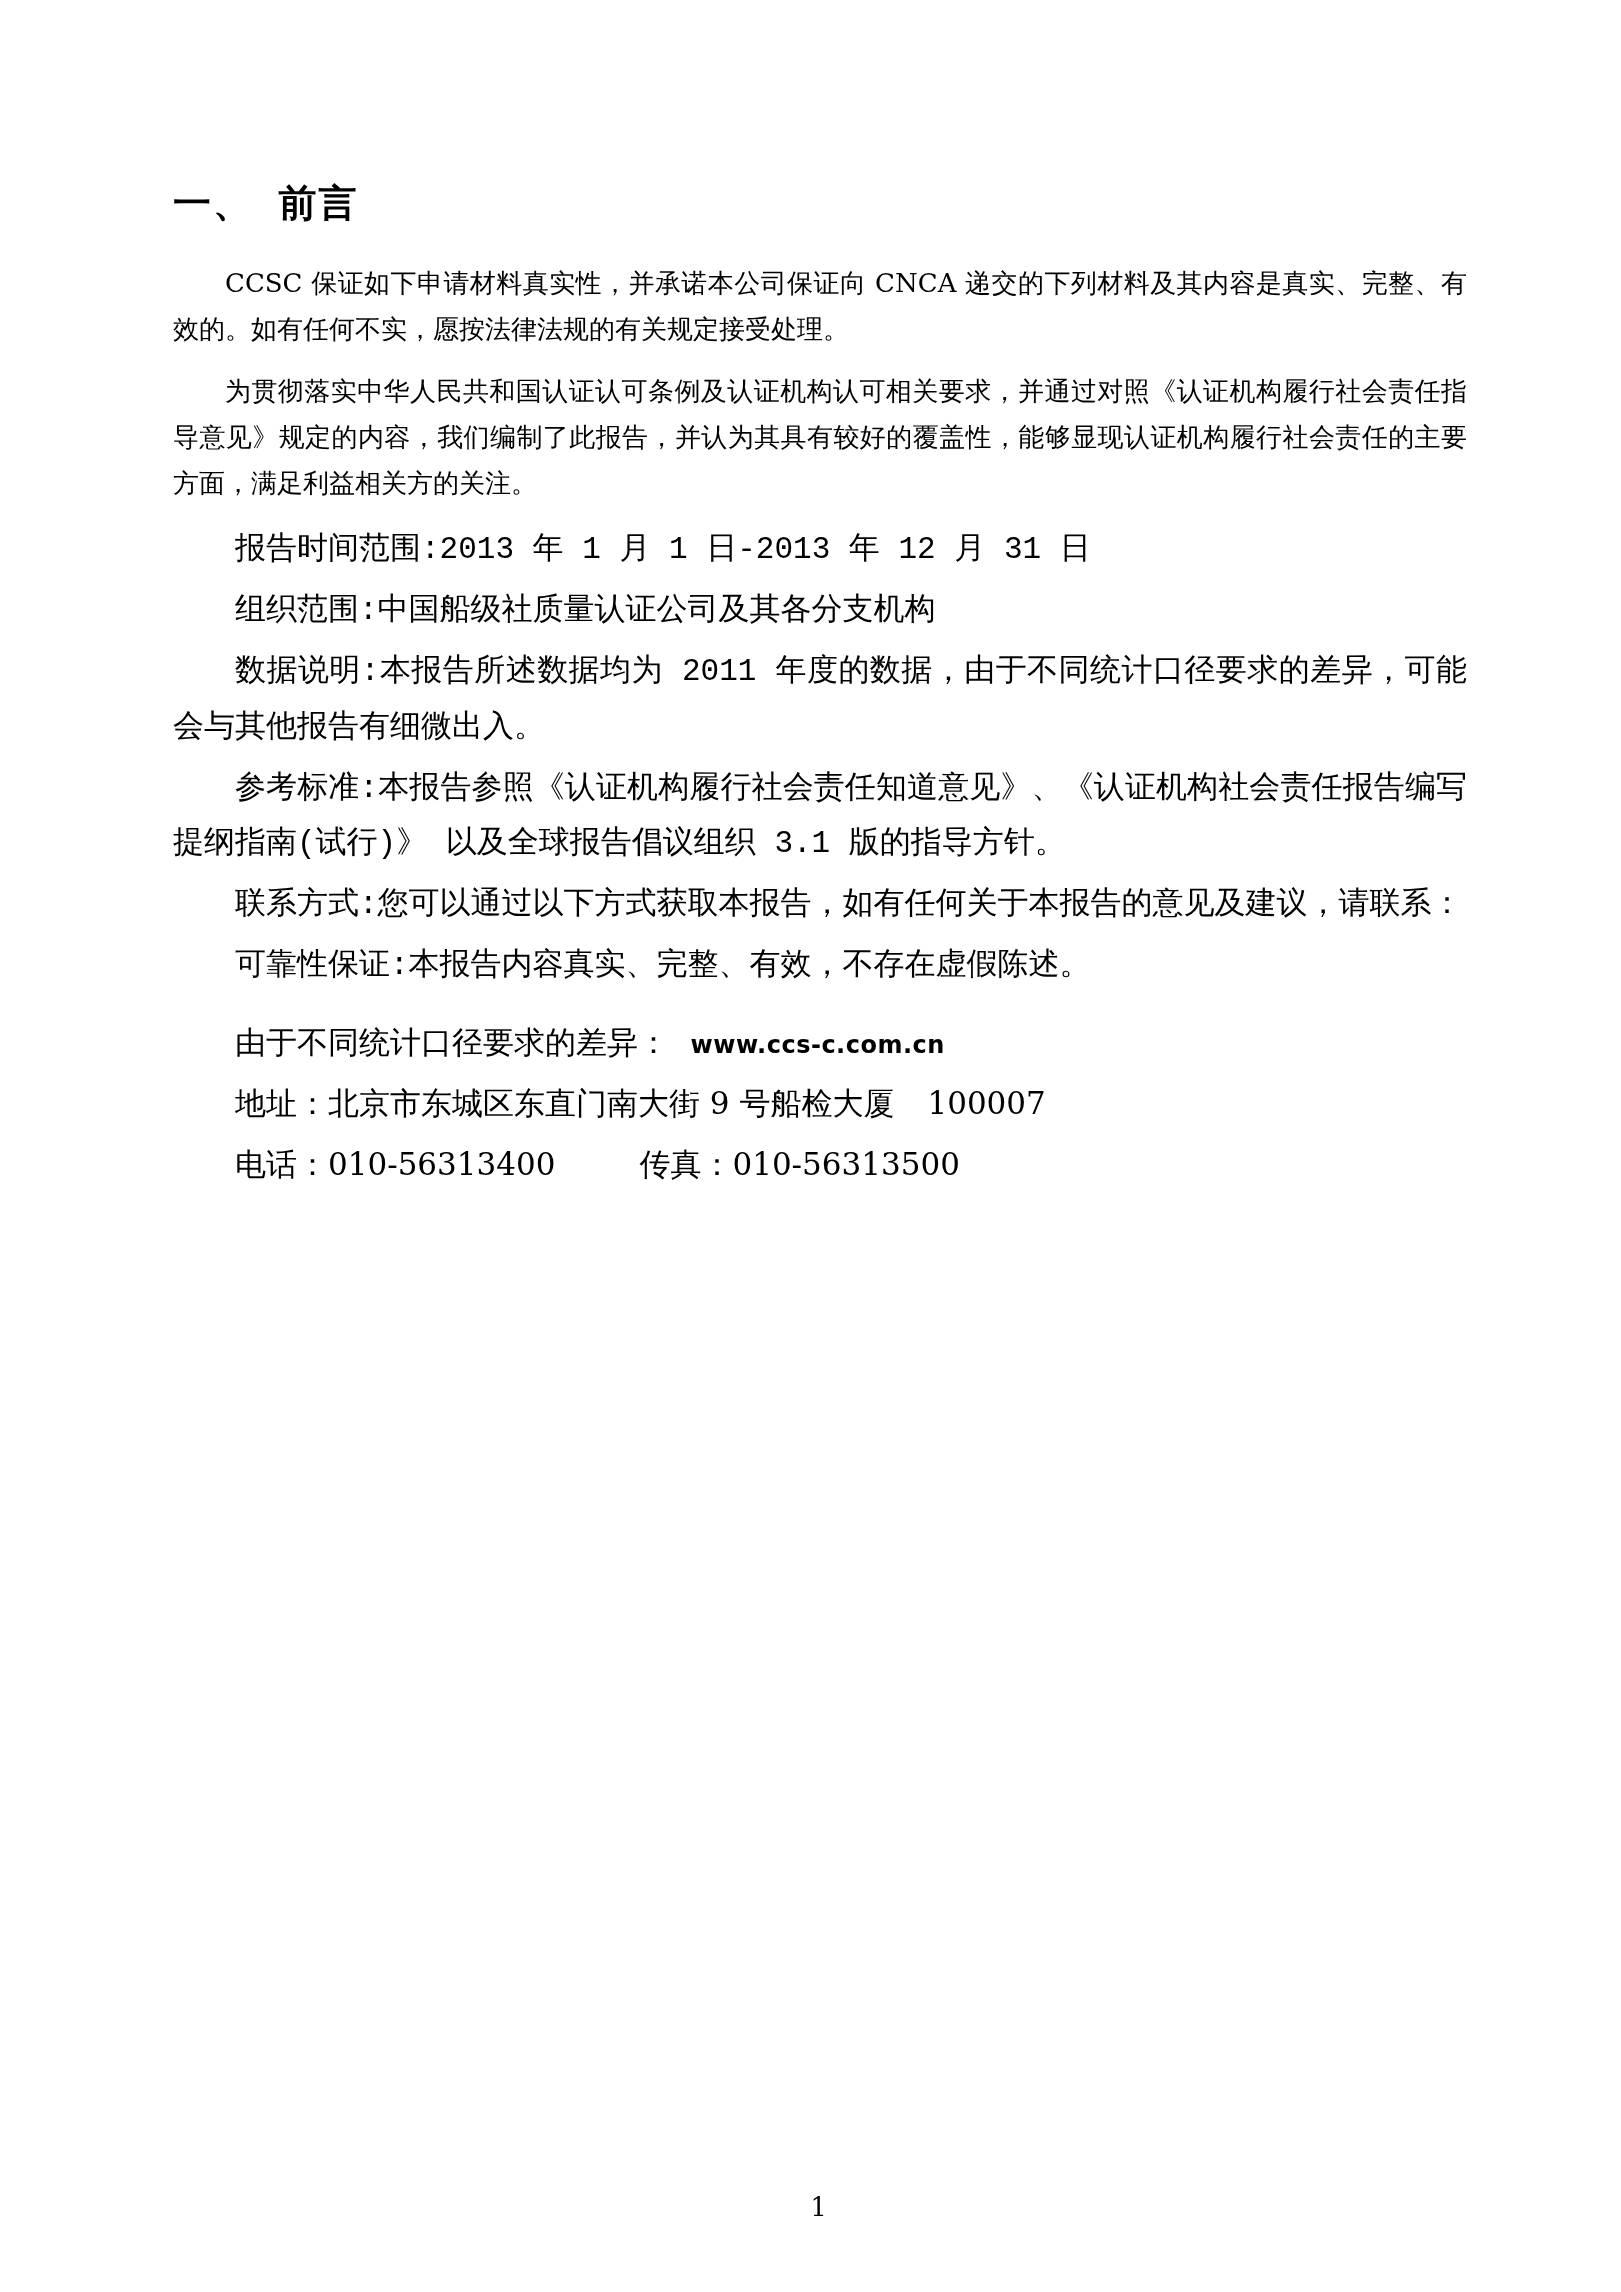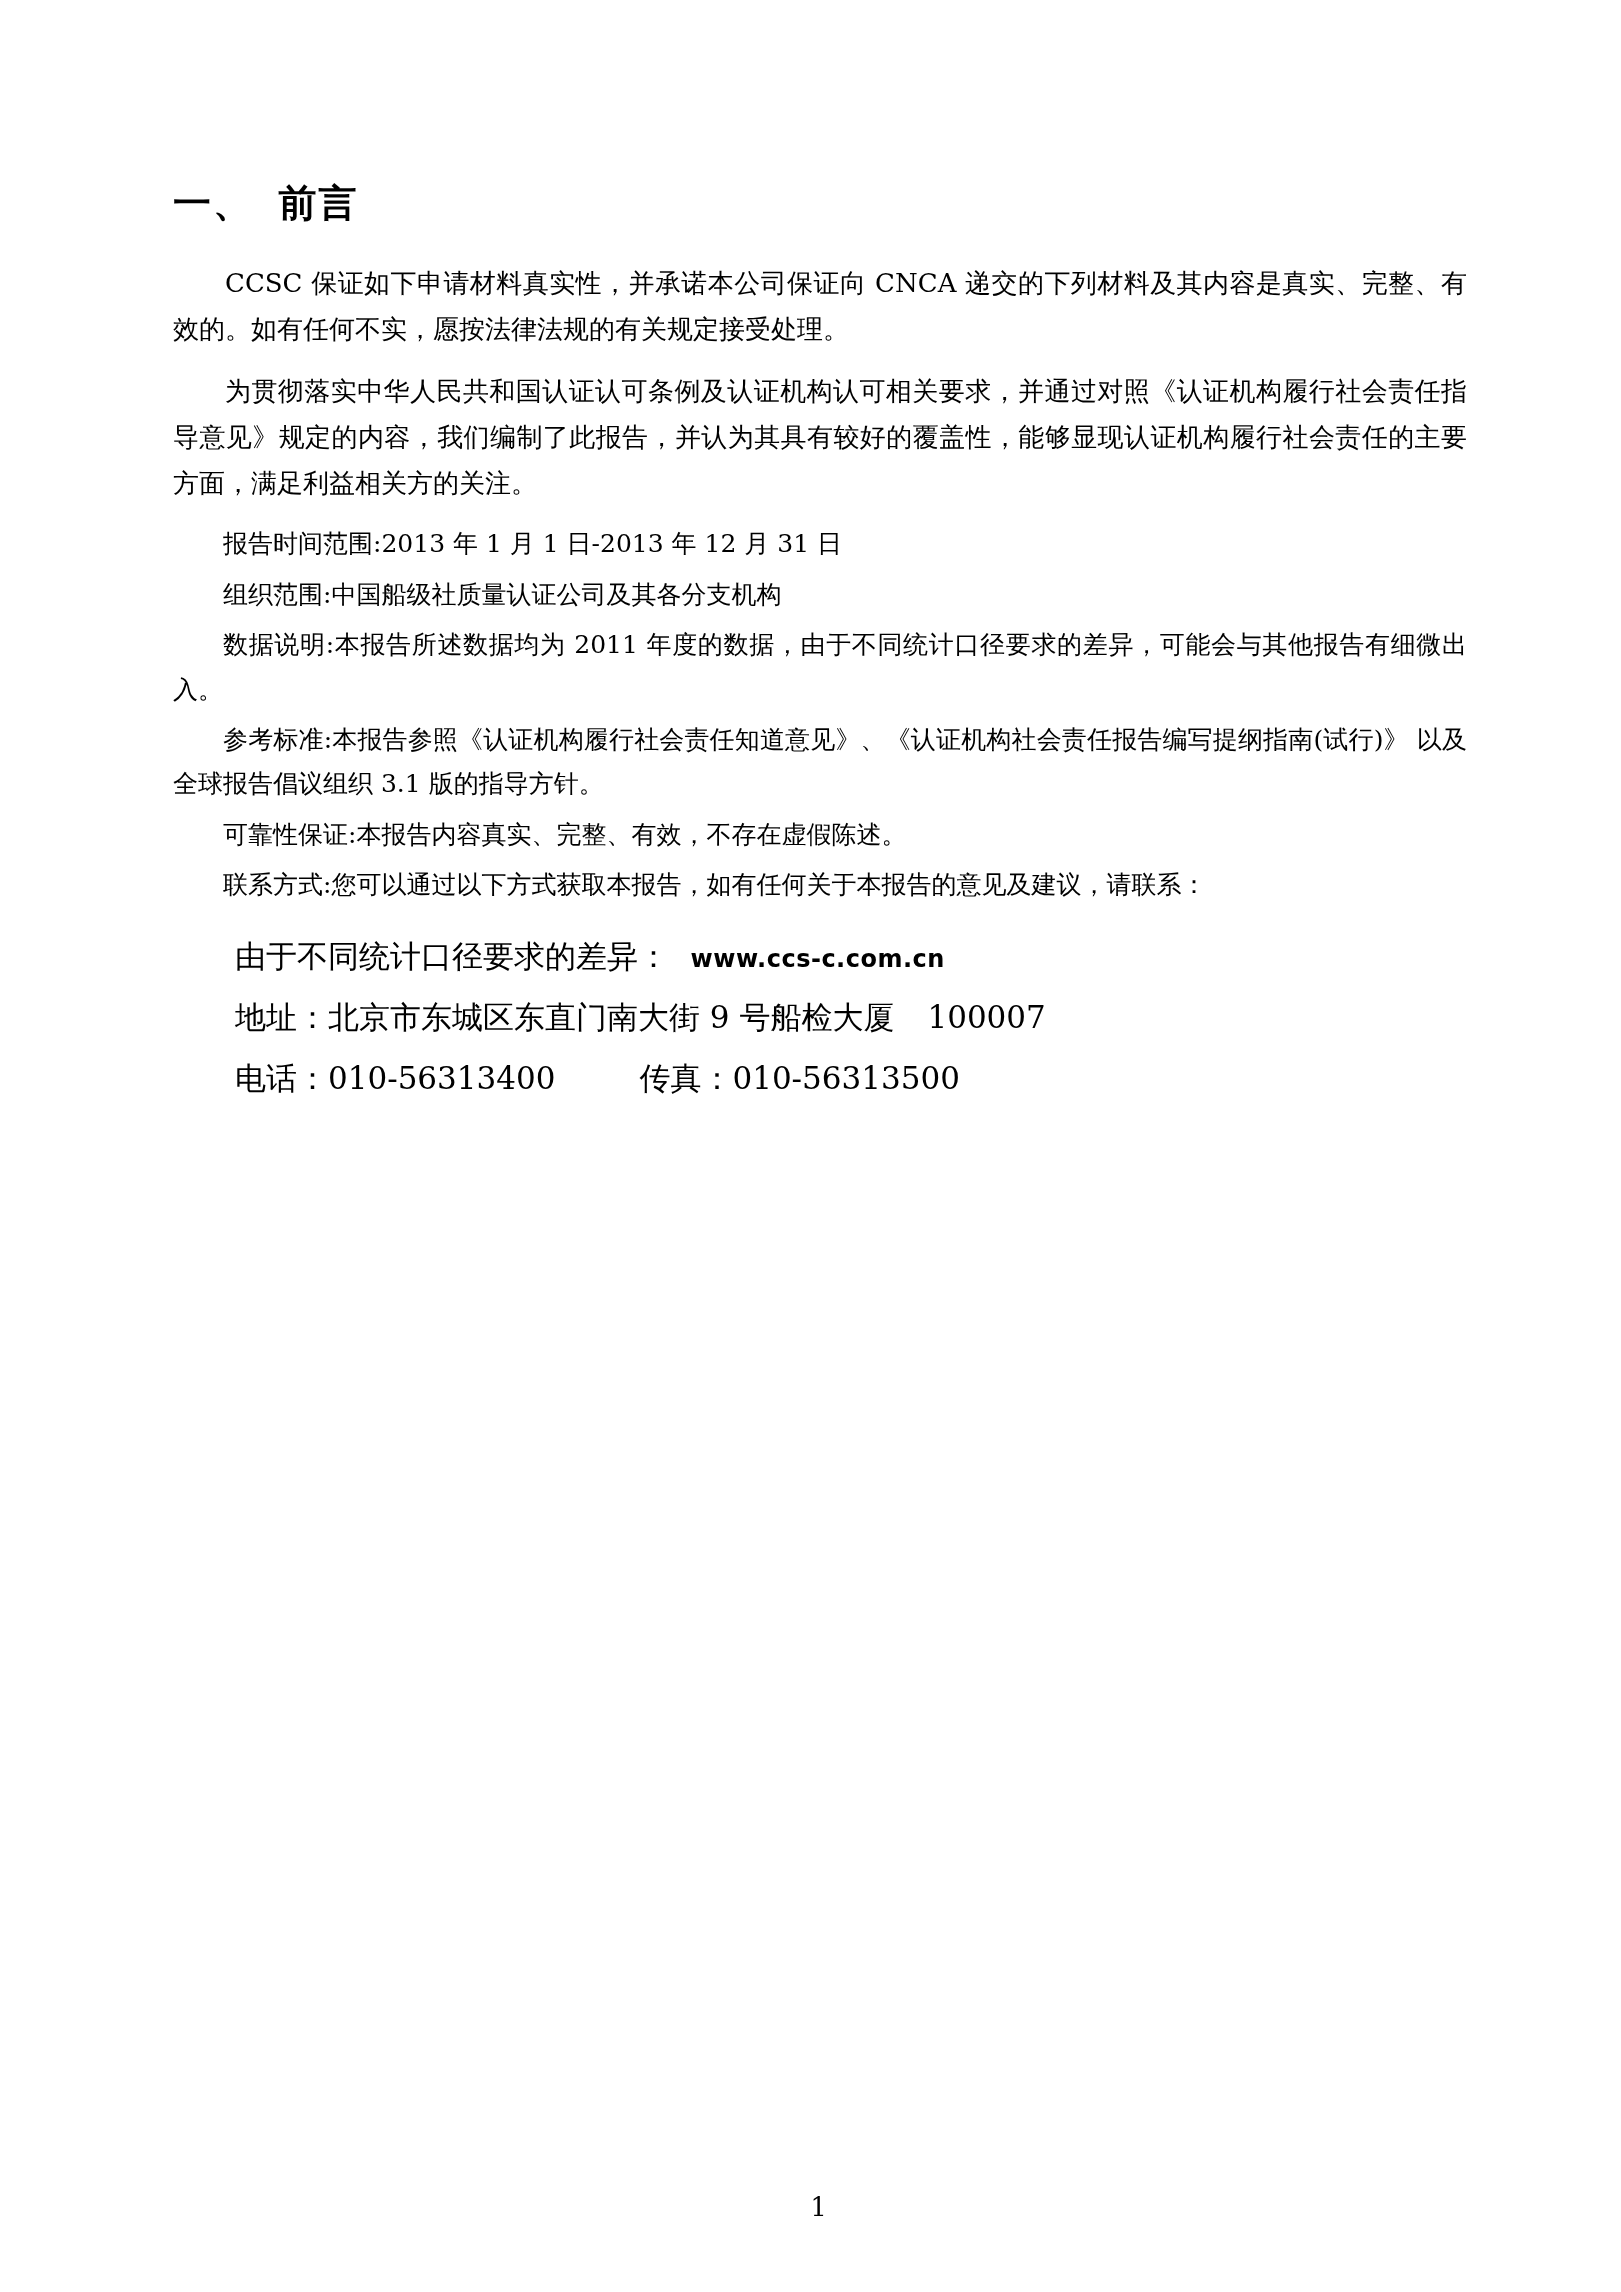--- a/index.html
+++ b/index.html
@@ -42,26 +42,27 @@
   }
   p.para {
     font-size: 26px;
     line-height: 1.78;
     margin: 0 0 5.9px 0;
     text-align: justify;
     text-justify: inter-ideograph;
     text-indent: 2em;
   }
   p.label-para {
-    font-size: 25px;
+    font-size: 31px;
     line-height: 1.78;
     margin: 0 0 5.9px 0;
     text-align: justify;
     text-justify: inter-ideograph;
     text-indent: 2em;
+    font-family: Liberation Mono, monospace;
   }
   .contact-line {
     font-size: 31px;
     line-height: 1.78;
     margin: 0 0 5.9px 0;
     text-indent: 2em;
   }
   .website {
     font-family: "DejaVu Sans", "Liberation Sans", sans-serif;
     font-weight: bold;
@@ -104,24 +105,24 @@
     <p class="label-para">
       <span>组织范围:</span><span>中国船级社质量认证公司及其各分支机构</span>
     </p>
     <p class="label-para">
       <span>数据说明:</span><span>本报告所述数据均为 2011 年度的数据，由于不同统计口径要求的差异，可能会与其他报告有细微出入。</span>
     </p>
     <p class="label-para">
       <span>参考标准:</span><span>本报告参照《认证机构履行社会责任知道意见》、《认证机构社会责任报告编写提纲指南(试行)》 以及全球报告倡议组织 3.1 版的指导方针。</span>
     </p>
     <p class="label-para">
-      <span>可靠性保证:</span><span>本报告内容真实、完整、有效，不存在虚假陈述。</span>
+      <span>联系方式:</span><span>您可以通过以下方式获取本报告，如有任何关于本报告的意见及建议，请联系：</span>
     </p>
     <p class="label-para">
-      <span>联系方式:</span><span>您可以通过以下方式获取本报告，如有任何关于本报告的意见及建议，请联系：</span>
+      <span>可靠性保证:</span><span>本报告内容真实、完整、有效，不存在虚假陈述。</span>
     </p>
 
     <div class="gap-med"></div>
 
     <div class="contact-line">
       <span>由于不同统计口径要求的差异：</span><span class="website">www.ccs-c.com.cn</span>
     </div>
 
     <div class="contact-line">
       <span>地址：</span><span>北京市东城区东直门南大街 9 号船检大厦</span><span class="spacer-addr"></span><span>100007</span>

